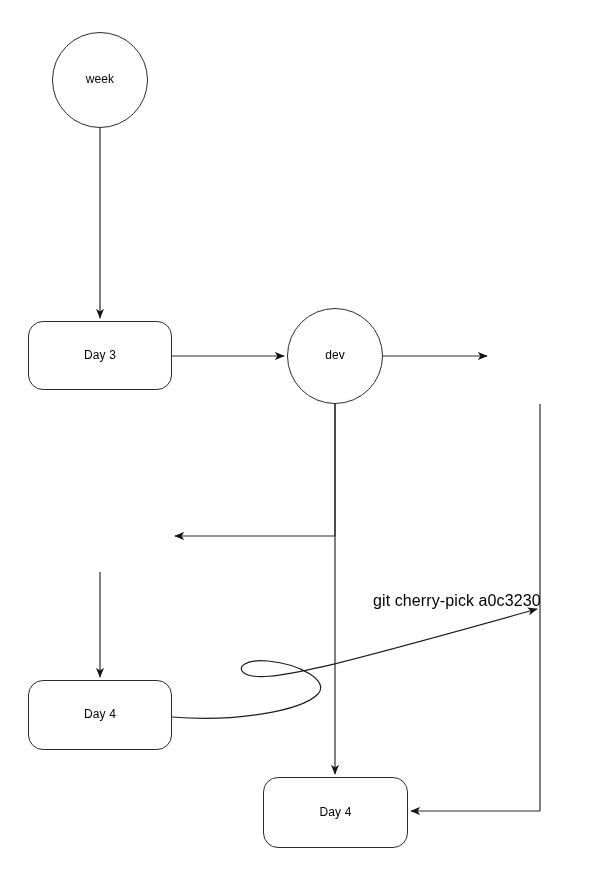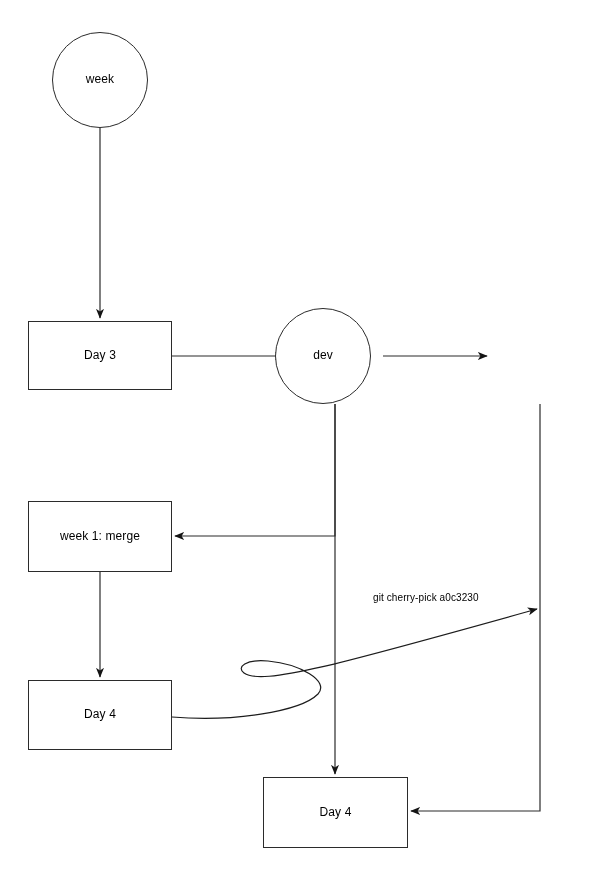--- a/index.html
+++ b/index.html
@@ -32,34 +32,35 @@
     box-sizing: border-box;
     display: flex;
     align-items: center;
     justify-content: center;
     background: #ffffff;
     color: #000000;
     font-size: 12px;
     line-height: 1.15;
     letter-spacing: 0.1px;
     white-space: nowrap;
+    border-radius: 15px;
   }
   .node-rect {
     border: 1px solid #2b2b2b;
   }
   .node-ellipse {
     border: 1px solid #2b2b2b;
     border-radius: 50%;
   }
   .node-label {
     pointer-events: none;
   }
   .edge-label {
     position: absolute;
-    font-size: 10px;
+    font-size: 16px;
     color: #000000;
     background: transparent;
     white-space: nowrap;
     letter-spacing: 0.1px;
   }
 </style>
 </head>
 <body>
 
 <div id="diagram-canvas">
@@ -93,28 +94,25 @@
   </svg>
 
   <div class="node node-ellipse" style="left:52px; top:32px; width:96px; height:96px;">
     <span class="node-label">week</span>
   </div>
 
   <div class="node node-rect" style="left:28px; top:321px; width:144px; height:69px;">
     <span class="node-label">Day 3</span>
   </div>
 
-  <div class="node node-ellipse" style="left:275px; top:308px; width:96px; height:96px;">
+  <div class="node node-ellipse" style="left:287px; top:308px; width:96px; height:96px;">
     <span class="node-label">dev</span>
   </div>
 
 
-  <div class="node node-rect" style="left:28px; top:501px; width:144px; height:71px;">
-    <span class="node-label">week 1: merge</span>
-  </div>
 
   <div class="node node-rect" style="left:28px; top:680px; width:144px; height:70px;">
     <span class="node-label">Day 4</span>
   </div>
 
   <div class="node node-rect" style="left:263px; top:777px; width:145px; height:71px;">
     <span class="node-label">Day 4</span>
   </div>
 
   <div class="edge-label" style="left:373px; top:592px;">git cherry-pick a0c3230</div>

